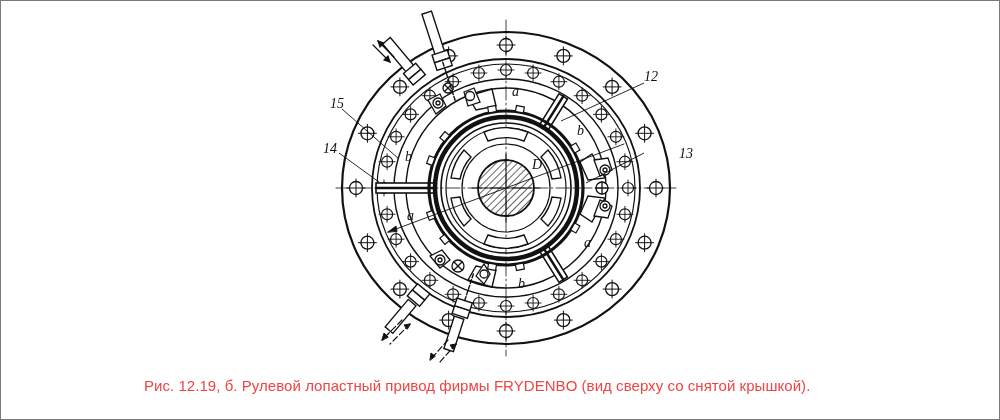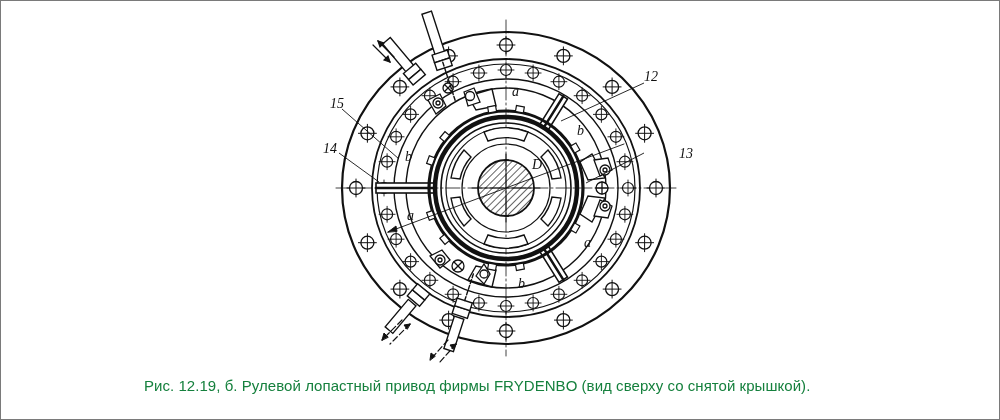--- a/index.html
+++ b/index.html
@@ -4,21 +4,21 @@
 <style>
   html, body { margin: 0; padding: 0; background: #ffffff; }
   body { width: 1000px; height: 420px; overflow: hidden; }
   .frame {
     position: relative; width: 998px; height: 418px;
     border: 1px solid #7a7a7a; background: #ffffff; box-sizing: content-box;
   }
   .figure { position: absolute; left: 0; top: 0; width: 1000px; height: 370px; }
   .caption {
     position: absolute; left: 143px; top: 376px; width: 820px;
-    font-family: "Liberation Sans", sans-serif; font-size: 15px; color: #15803d;
+    font-family: "Liberation Sans", sans-serif; font-size: 15px; color: #ef4444;
     white-space: nowrap; letter-spacing: 0.05px;
   }
   .lbl { font-family: "Liberation Serif", serif; font-style: italic; font-size: 14px; fill: #111; }
   .num { font-family: "Liberation Serif", serif; font-style: italic; font-size: 14px; fill: #111; }
 </style>
 </head>
 <body>
 
 <div class="frame">
   <svg class="figure" viewBox="0 0 1000 370" xmlns="http://www.w3.org/2000/svg">

